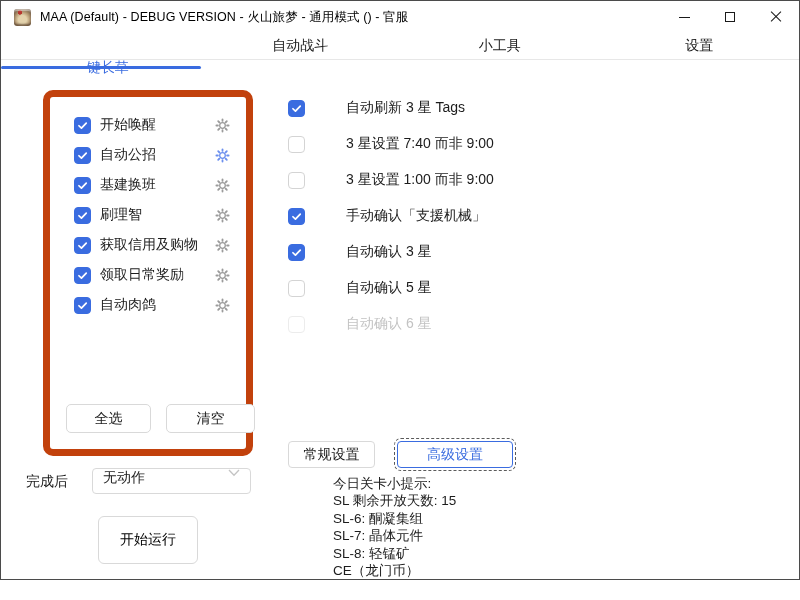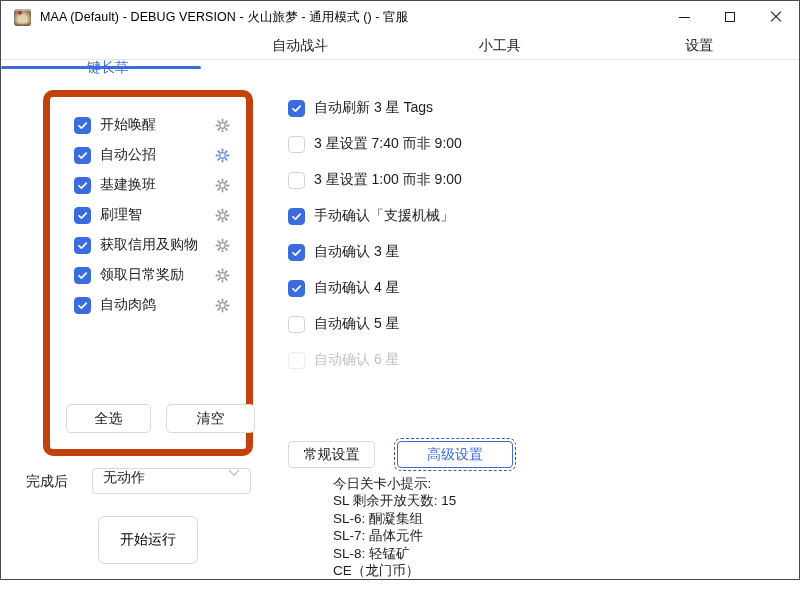--- a/index.html
+++ b/index.html
@@ -85,21 +85,21 @@
 
   .start-btn {
     position:absolute; left:97px; top:515px; width:100px; height:48px;
     border:1px solid #d9d9d9; border-radius:6px; background:#fff;
     font-size:14px; color:#000000; display:flex; align-items:center; justify-content:center;
     cursor:default;
   }
 
   
   .recruit-col { position:absolute; left:287px; top:89px; width:250px; }
-  .recruit-row { height:36px; display:flex; align-items:center; }
+  .recruit-row { height:36px; display:flex; align-items:center;gap:32px; }
   .recruit-row.disabled .lbl { color:#c3c3c3; }
   .recruit-row.disabled .cb { border-color:#ececec; }
 
   .settings-btn {
     position:absolute; top:440px; height:27px; background:#fff;
     border:1px solid #d9d9d9; border-radius:4px; font-size:14px; color:#1c1c1c;
     display:flex; align-items:center; justify-content:center; cursor:default;
   }
   .btn-general { left:287px; width:87px; }
   .btn-advanced {
@@ -320,28 +320,20 @@
 
     <div class="recruit-row">
       <span class="cb checked">
           <svg viewBox="0 0 16 16" width="13" height="13">
             <use href="#i-check"></use>
           </svg>
         </span>
       <span class="lbl">自动确认 3 星</span>
     </div>
 
-    <div class="recruit-row">
-      <span class="cb checked">
-          <svg viewBox="0 0 16 16" width="13" height="13">
-            <use href="#i-check"></use>
-          </svg>
-        </span>
-      <span class="lbl">自动确认 4 星</span>
-    </div>
 
     <div class="recruit-row">
       <span class="cb">
           <svg viewBox="0 0 16 16" width="13" height="13">
             <use href="#i-check"></use>
           </svg>
         </span>
       <span class="lbl">自动确认 5 星</span>
     </div>
 

